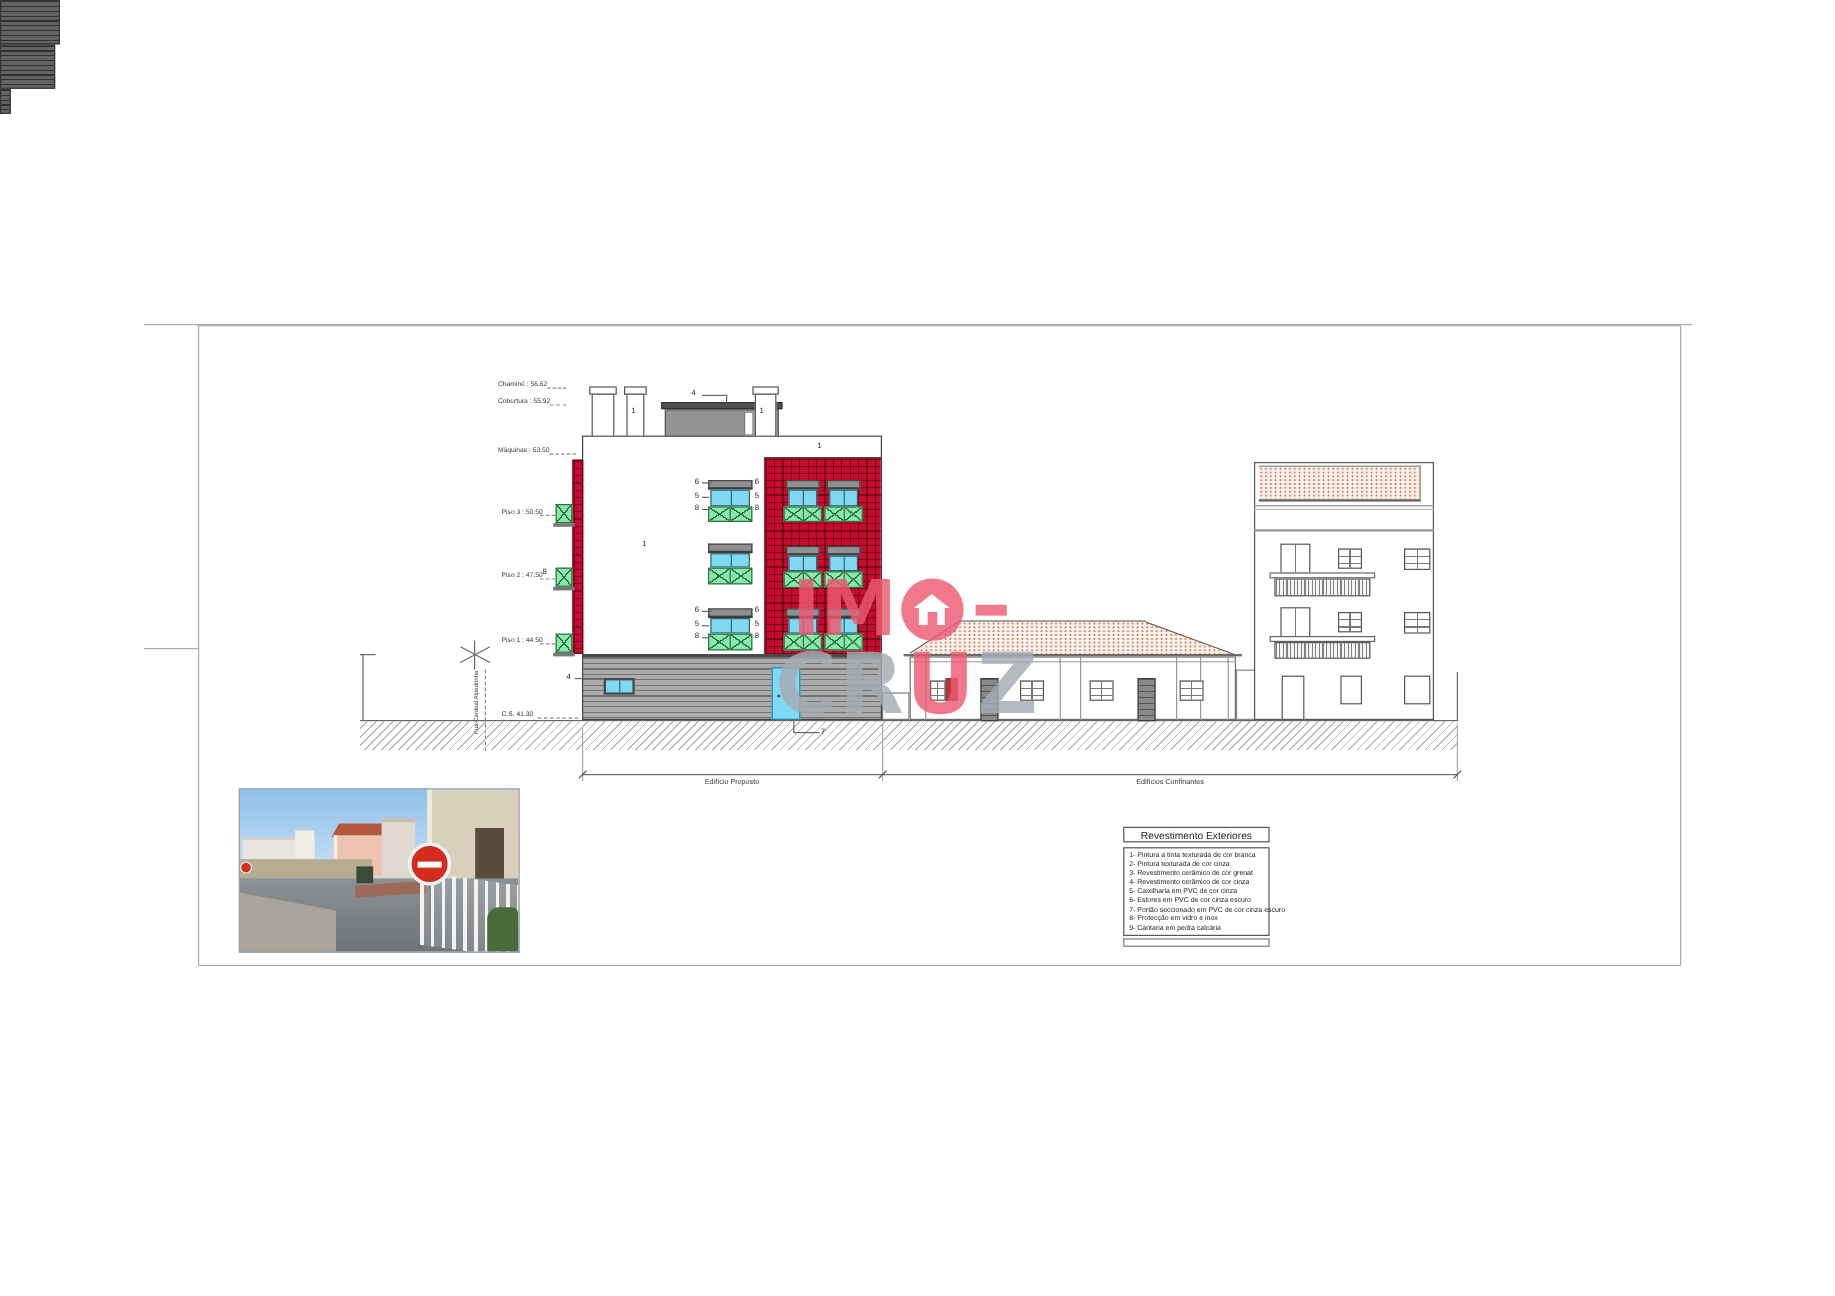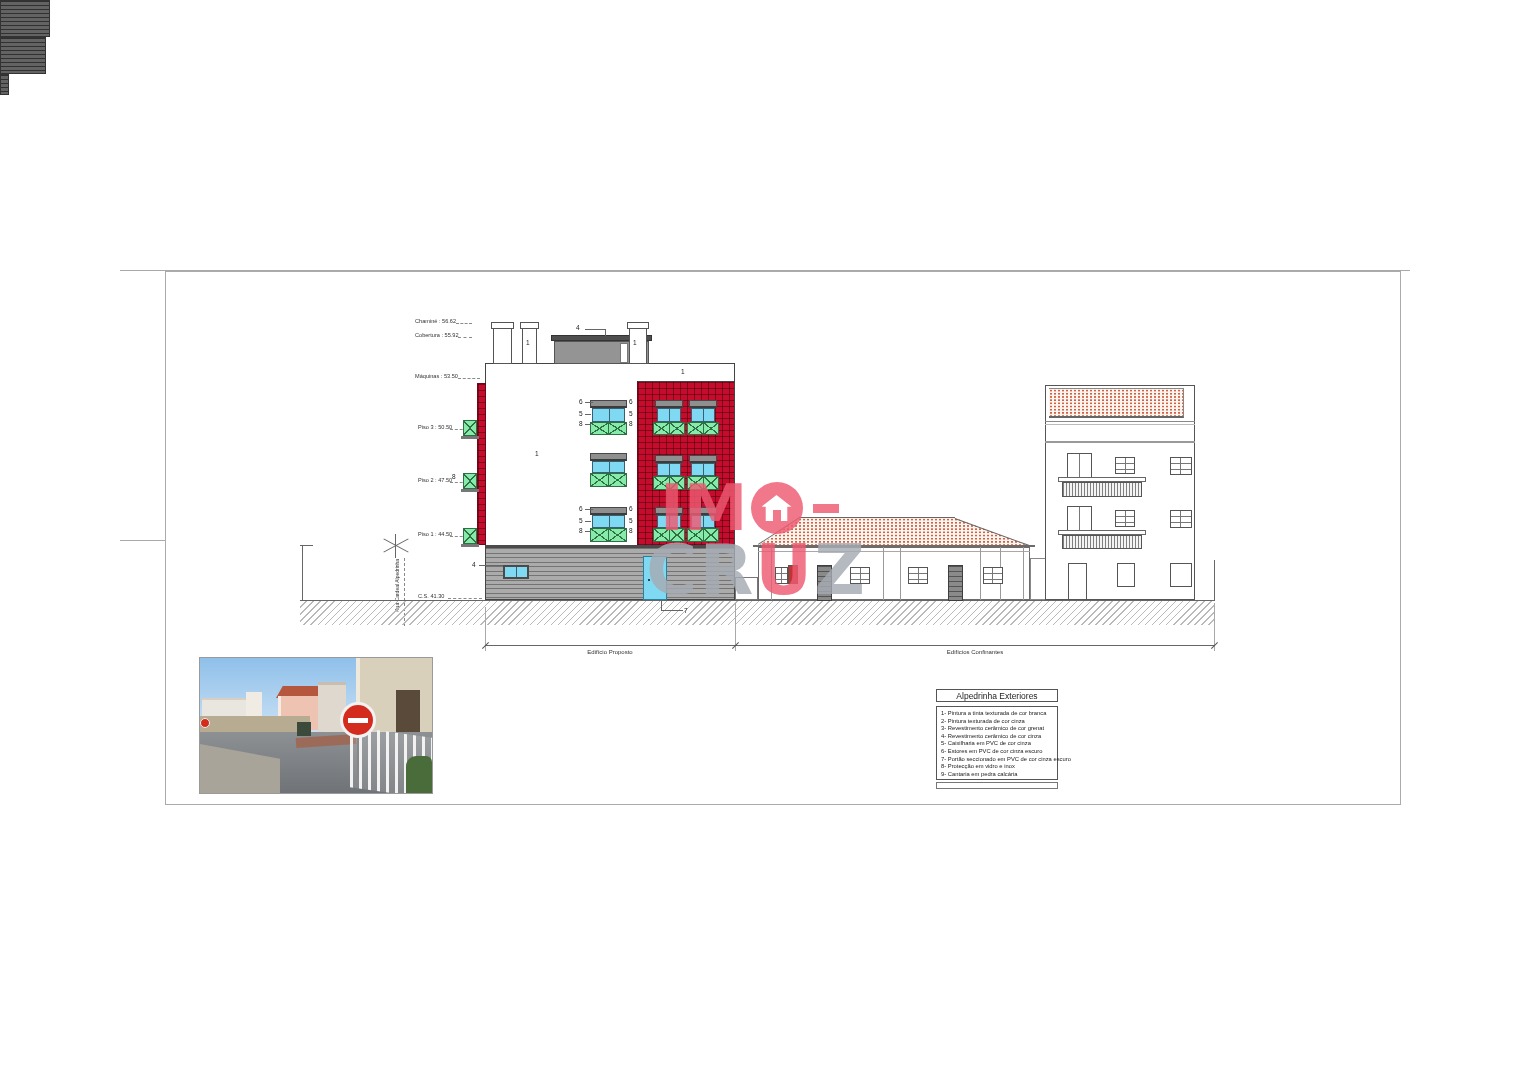--- a/index.html
+++ b/index.html
@@ -296,21 +296,21 @@
     </div>
     <div class="wmrow2">
       <span class="wm-gray">C</span>
         <span class="wm-gray">R</span>
         <span class="wm-pink">U</span>
         <span class="wm-gray">Z</span>
     </div>
   </div>
 
   <div id="legend-title-box">
-    <span>Alpedrinha Exteriores</span>
+    <span>Revestimento Exteriores</span>
   </div>
   <div id="legend-items-box">
       <div class="legend-item">1- Pintura a tinta texturada de cor branca</div>
       <div class="legend-item">2- Pintura texturada de cor cinza</div>
       <div class="legend-item">3- Revestimento cerâmico de cor grenat</div>
       <div class="legend-item">4- Revestimento cerâmico de cor cinza</div>
       <div class="legend-item">5- Caixilharia em PVC de cor cinza</div>
       <div class="legend-item">6- Estores em PVC de cor cinza escuro</div>
       <div class="legend-item">7- Portão seccionado em PVC de cor cinza escuro</div>
       <div class="legend-item">8- Protecção em vidro e inox</div>

